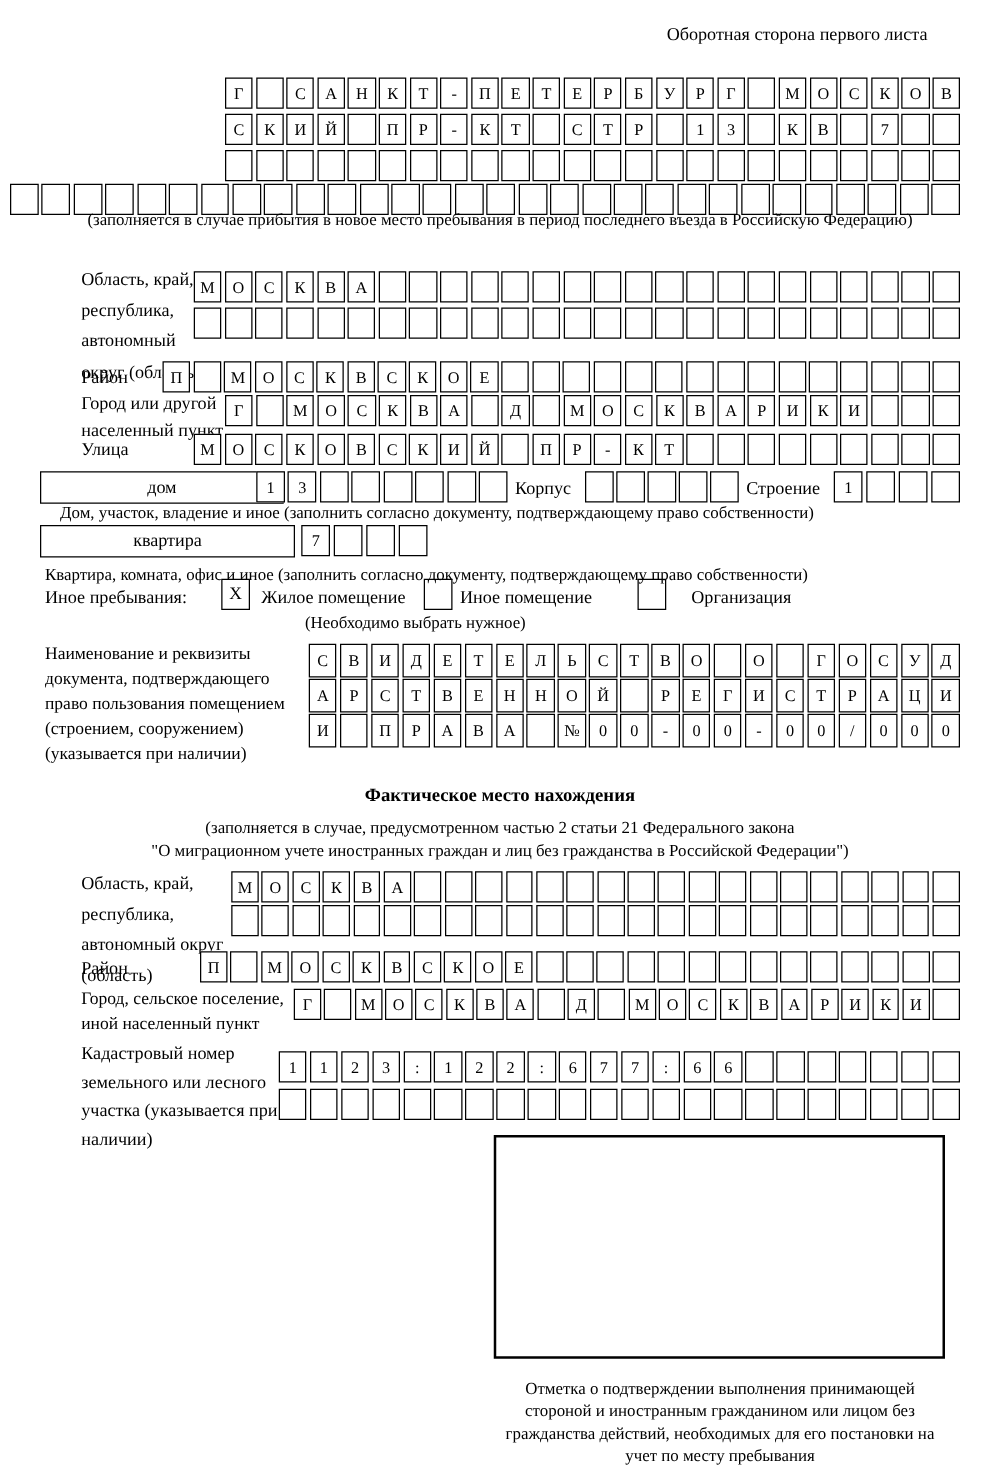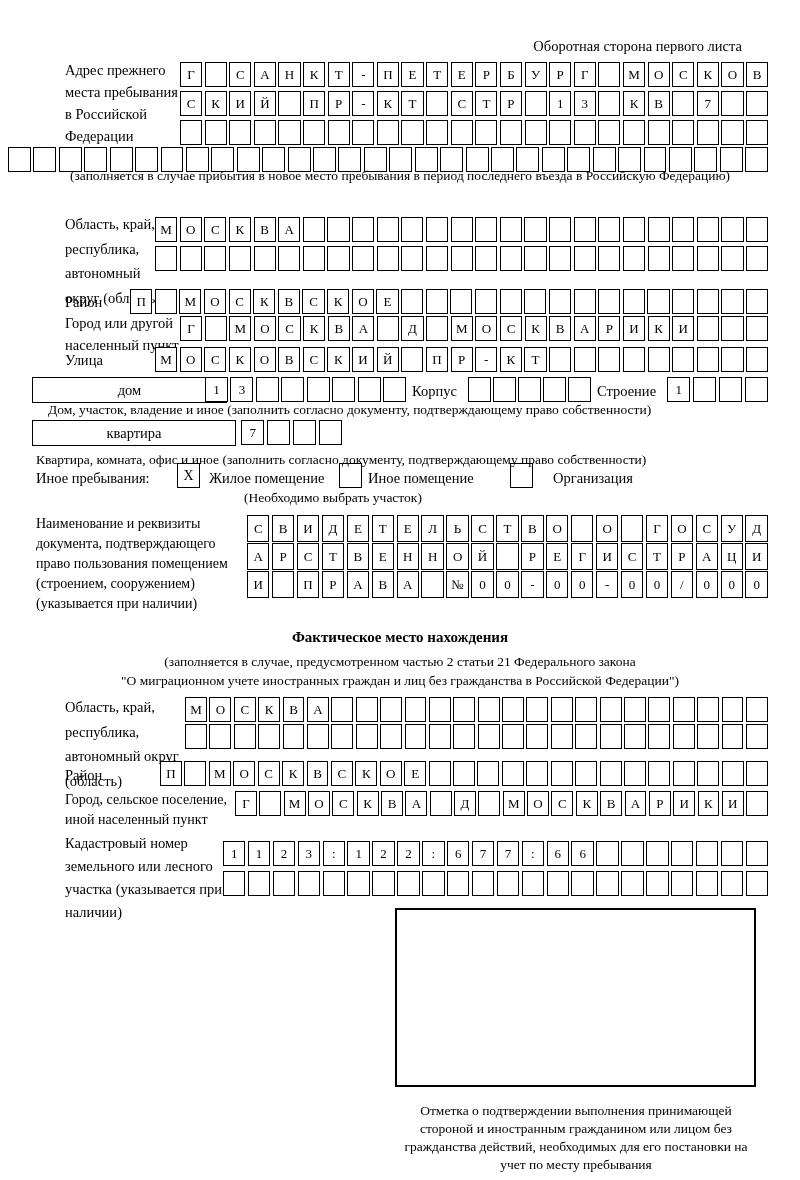--- a/index.html
+++ b/index.html
@@ -19,23 +19,22 @@
       display:flex;align-items:center;justify-content:center;font-size:14px;}
   .widebox{position:absolute;height:26px;box-sizing:border-box;border:1.5px solid #000;
            display:flex;align-items:center;justify-content:center;font-size:14.5px;}
   .stampbox{position:absolute;border:2px solid #000;background:#fff;}
 </style>
 </head>
 <body>
 
 <div class="canvas">
 
-  <div class="abs lbl" style="top:17px;right:58px;margin-top:18px;">Оборотная сторона первого листа</div>
-
-  <div class="abs lbl" style="left:65px;top:59px;width:122px;">Адрес прежнего места пребывания в Российской Федерации</div>
+  <div class="abs lbl" style="top:17px;right:58px;">Оборотная сторона первого листа</div>
+
   <div class="abs boxrow" style="left:180px;top:62px;width:588px;">
       <span class="cell">Г</span>
       <span class="cell"></span>
       <span class="cell">С</span>
       <span class="cell">А</span>
       <span class="cell">Н</span>
       <span class="cell">К</span>
       <span class="cell">Т</span>
       <span class="cell">-</span>
       <span class="cell">П</span>
@@ -322,21 +321,21 @@
     </div>
   <div class="abs small" style="left:36px;top:452px;">Квартира, комната, офис и иное (заполнить согласно документу, подтверждающему право собственности)</div>
 
   <div class="abs lbl" style="left:36px;top:467px;">Иное пребывания:</div>
   <div class="cb" style="left:177px;top:463px;">X</div>
   <div class="abs lbl" style="left:209px;top:467px;">Жилое помещение</div>
   <div class="cb" style="left:339px;top:463px;"></div>
   <div class="abs lbl" style="left:368px;top:467px;">Иное помещение</div>
   <div class="cb" style="left:510px;top:463px;"></div>
   <div class="abs lbl" style="left:553px;top:467px;">Организация</div>
-  <div class="abs small" style="left:244px;top:490px;">(Необходимо выбрать участок)</div>
+  <div class="abs small" style="left:244px;top:490px;">(Необходимо выбрать нужное)</div>
 
   <div class="abs" style="left:36px;top:514px;width:210px;font-size:14px;line-height:20px;">Наименование и реквизиты документа, подтверждающего право пользования помещением (строением, сооружением) (указывается при наличии)</div>
   <div class="abs boxrow tall" style="left:247px;top:515px;width:521px;">
       <span class="cell">С</span>
       <span class="cell">В</span>
       <span class="cell">И</span>
       <span class="cell">Д</span>
       <span class="cell">Е</span>
       <span class="cell">Т</span>
       <span class="cell">Е</span>

